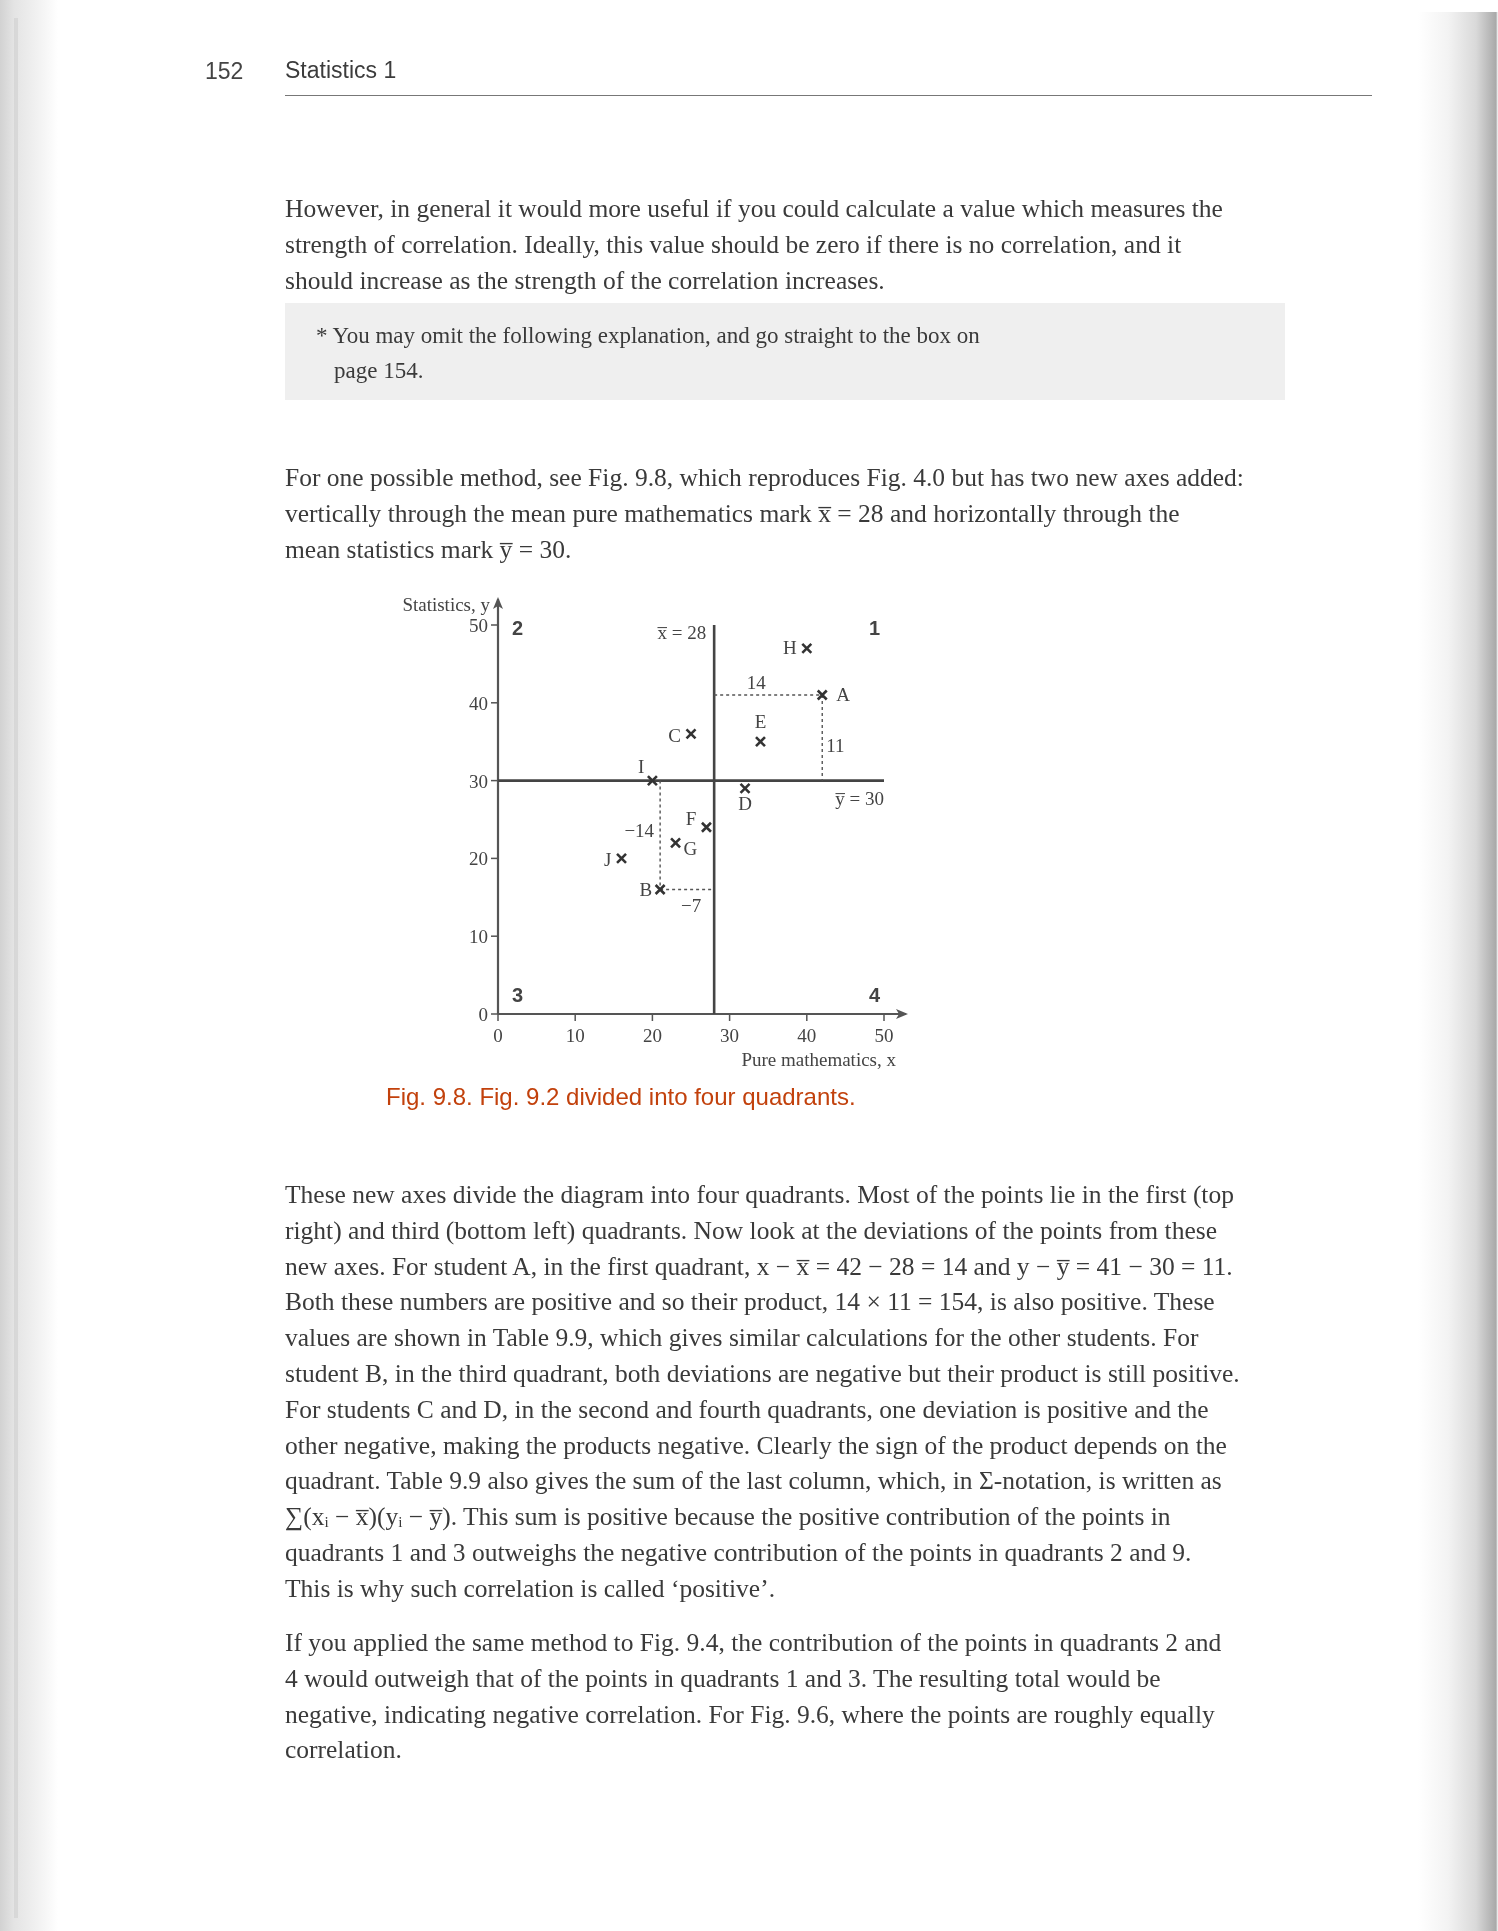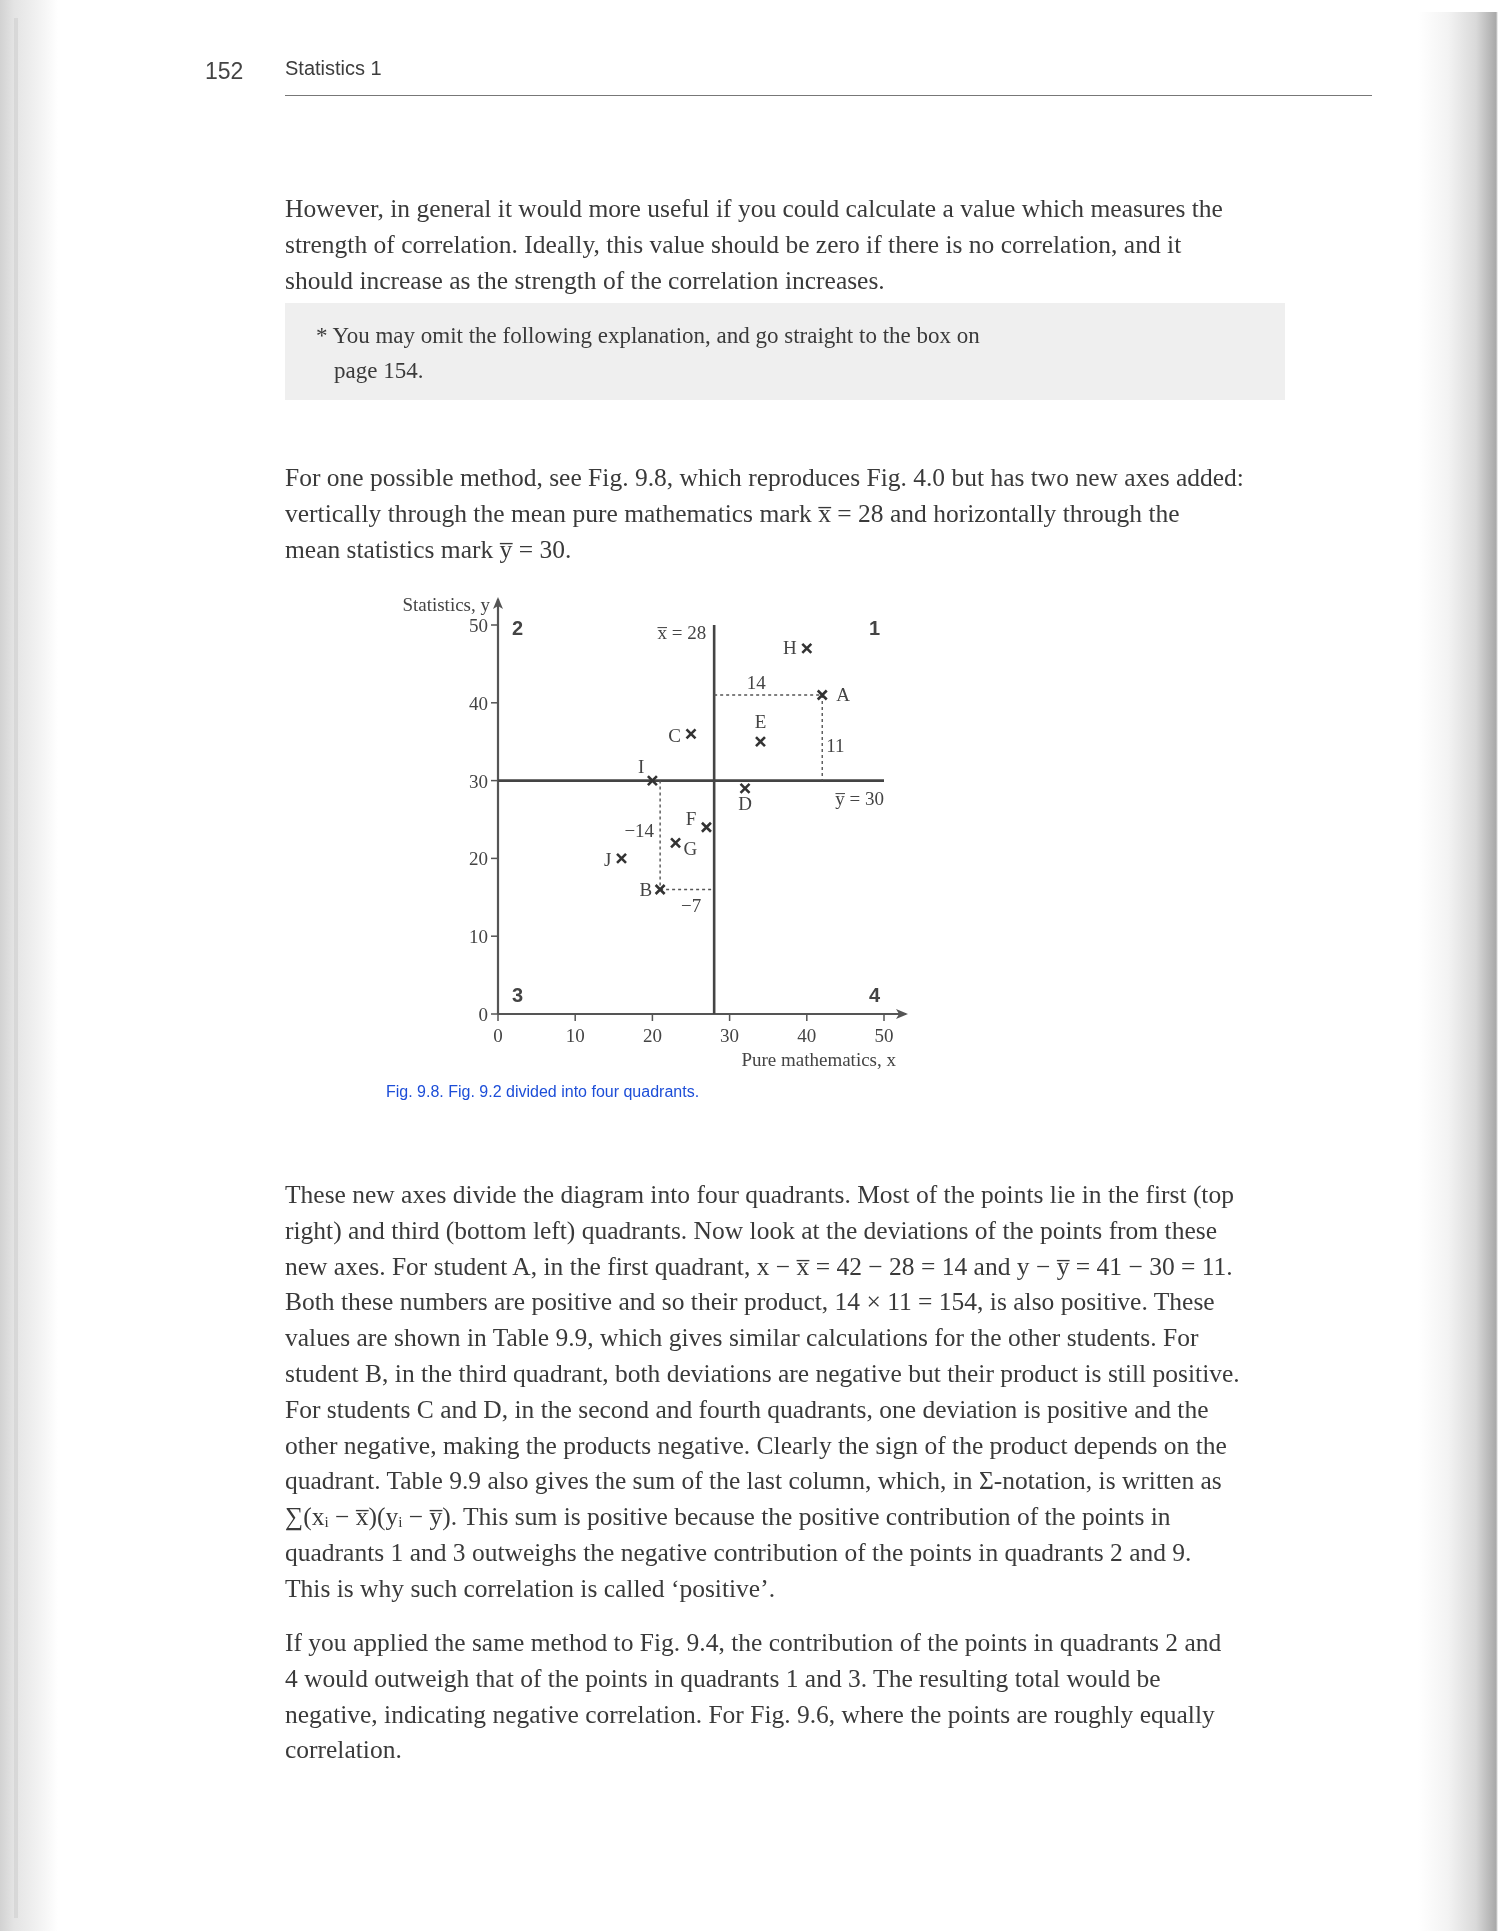--- a/index.html
+++ b/index.html
@@ -22,21 +22,21 @@
     background: linear-gradient(to right, #ffffff 0px, #f3f3f3 30px, #d9d9d9 58px, #a9a9a9 78px, #ffffff 80px);
   }
   .header {
     position: absolute; top: 54px; left: 205px; width: 1170px; height: 40px;
   }
   .page-num {
     position: absolute; left: 0; top: 4px; font-size: 23px; color: #444;
     font-family: Liberation Sans, sans-serif;
   }
   .running-title {
-    position: absolute; left: 80px; top: 3px; font-size: 20px; color: #3c3c3c;
+    position: absolute; left: 80px; top: 3px; font-size: 23px; color: #3c3c3c;
     font-family: "Liberation Sans", "DejaVu Sans", sans-serif;
   }
   .header-rule {
     position: absolute; left: 285px; top: 95px; width: 1087px; height: 1px; background: #777;
   }
   .para {
     position: absolute; left: 285px; width: 1092px;
     font-size: 25.5px; line-height: 35.8px; color: #3a3a3a;
     text-align: left;
     margin-top: 29px;
@@ -48,21 +48,21 @@
   }
   .note-text {
     position: absolute; left: 316px; top: 318px; font-size: 23px; line-height: 35px; color: #3a3a3a;
   }
   .note-text .line { display: block; white-space: nowrap; }
   .note-text .indent { padding-left: 18px; }
   .chart-wrap {
     position: absolute; left: 360px; top: 570px; width: 600px; height: 510px;
   }
   .caption {
-    position: absolute; left: 386px; top: 1083px; font-size: 16px; color: #1d4ed8;
+    position: absolute; left: 386px; top: 1083px; font-size: 24px; color: #c2410c;
     font-family: "Liberation Sans", "DejaVu Sans", sans-serif;
   }
   svg text { font-family: "Liberation Serif", serif; fill: #444; }
   svg .qnum { font-family: "Liberation Sans", sans-serif; font-weight: bold; fill: #444; }
 </style>
 </head>
 <body>
 
 <div class="edge-left"></div>
 <div class="edge-right"></div>

